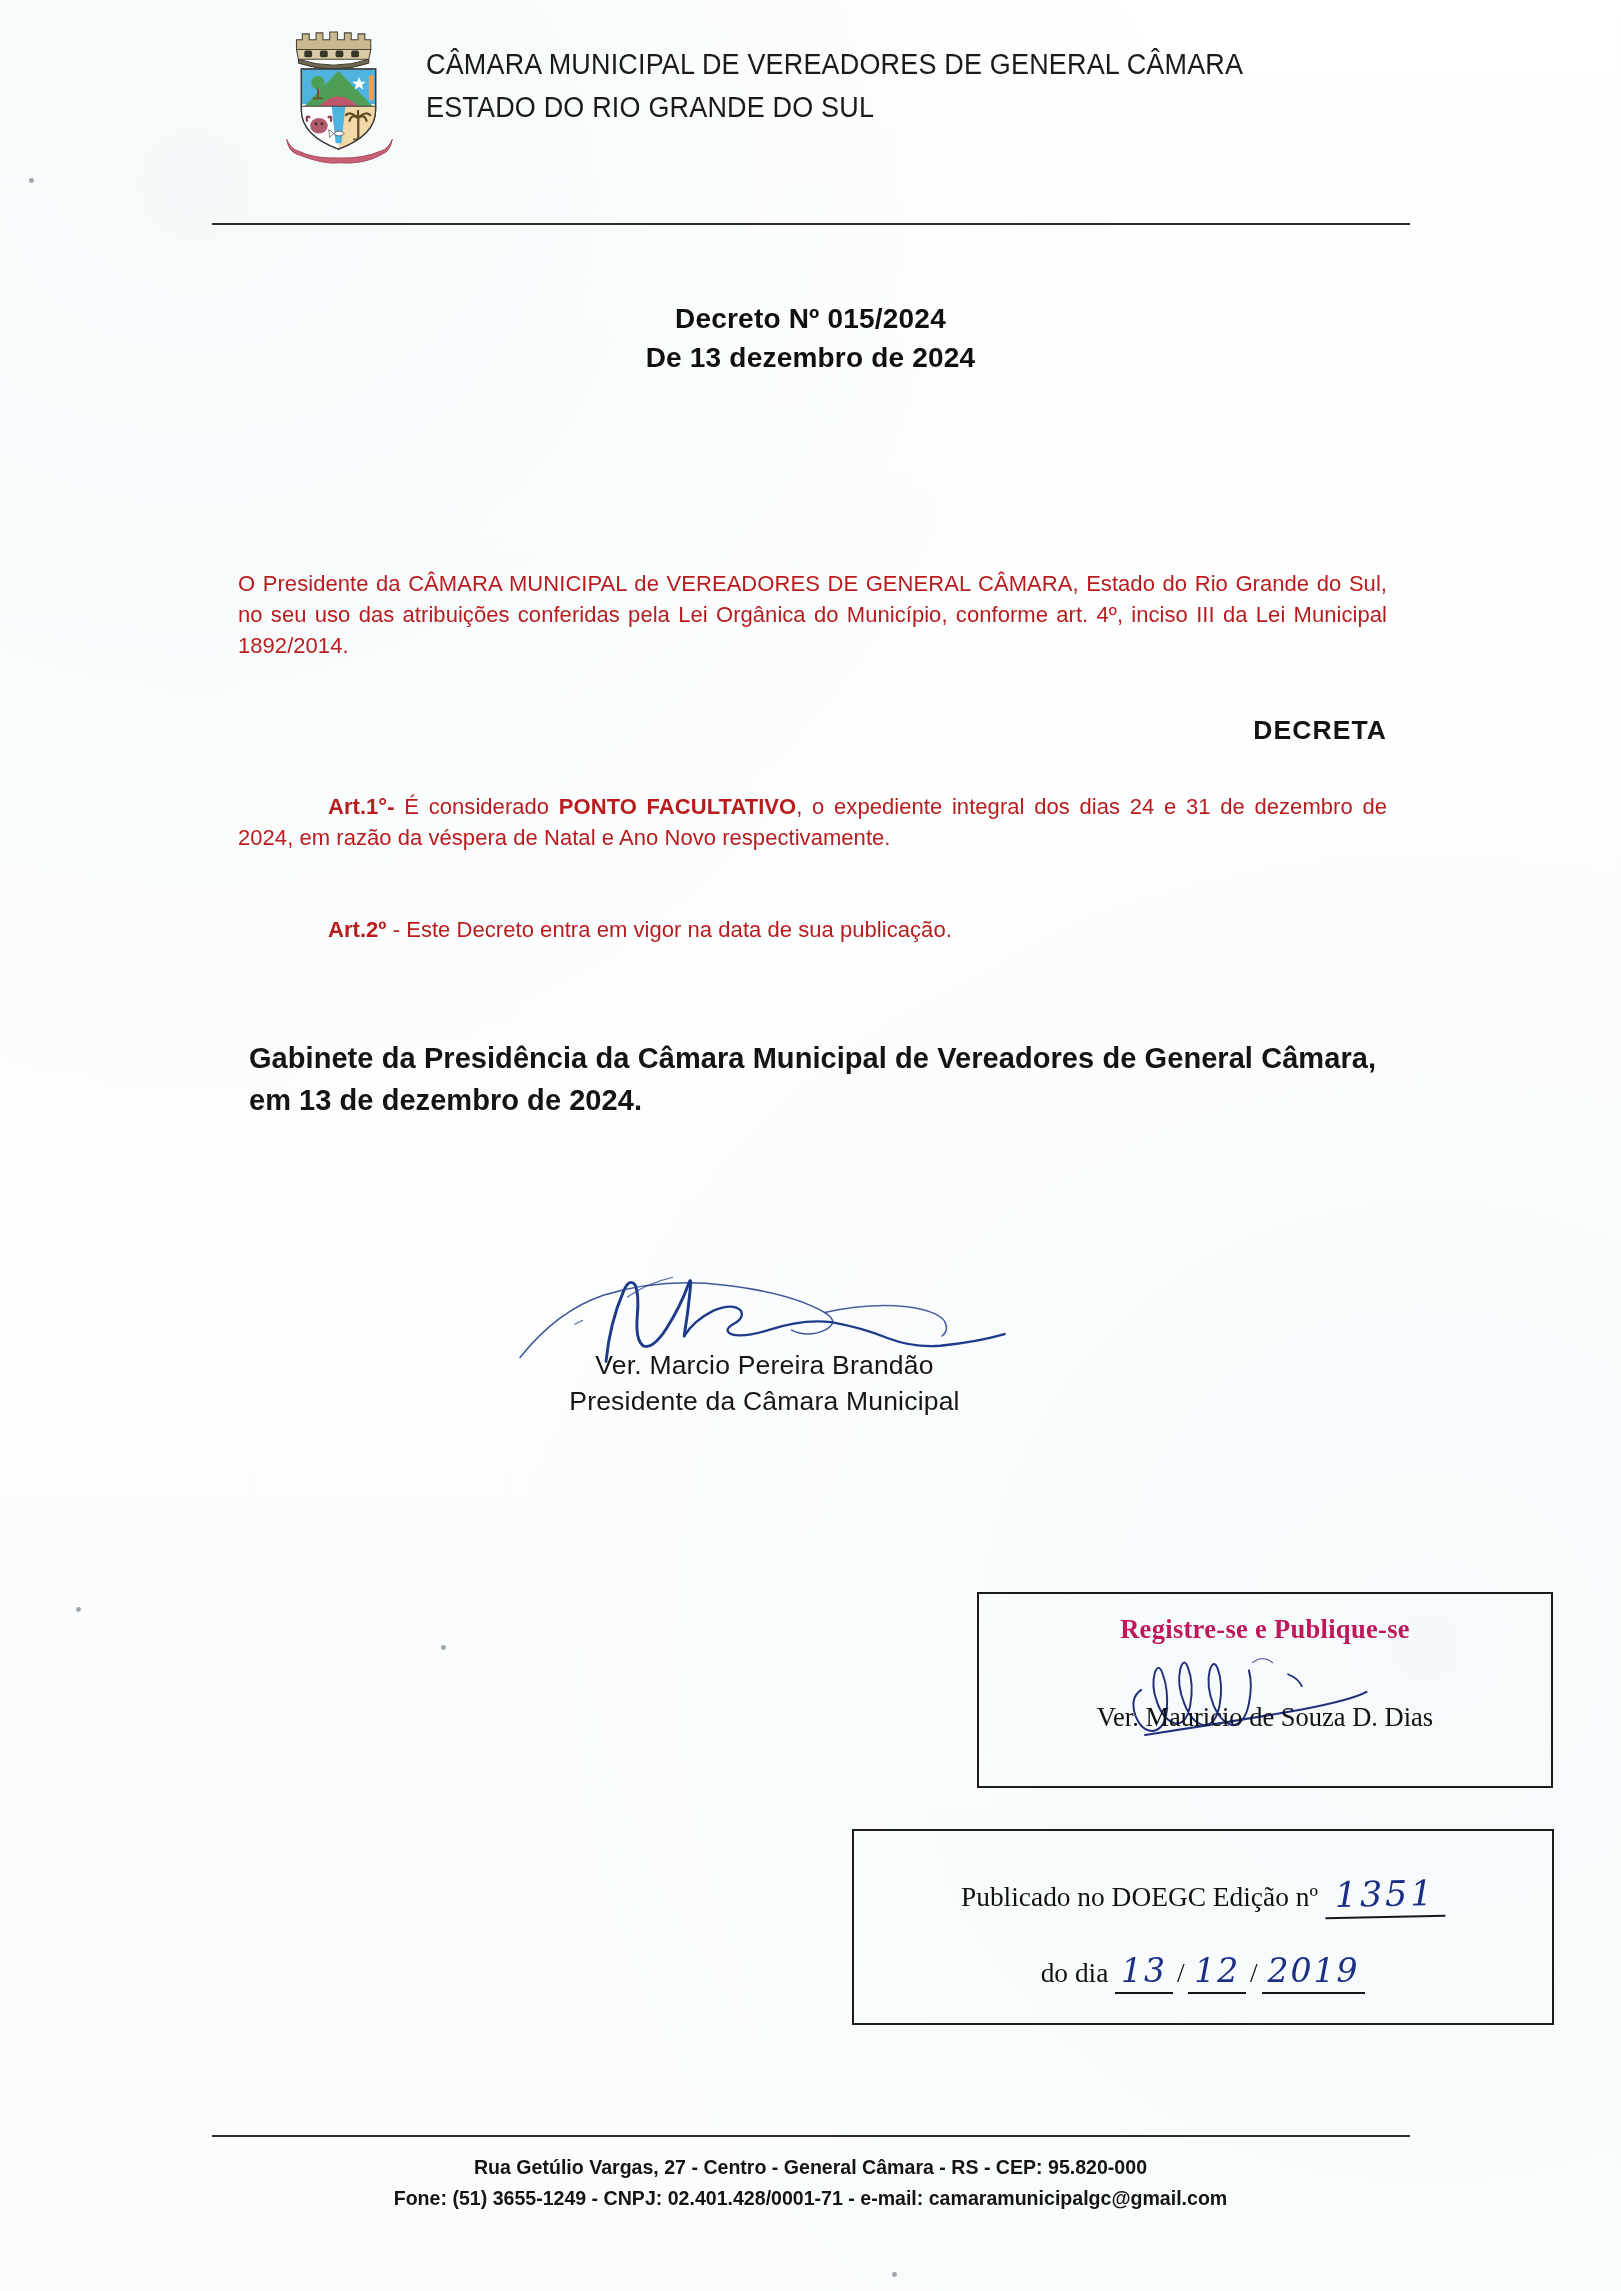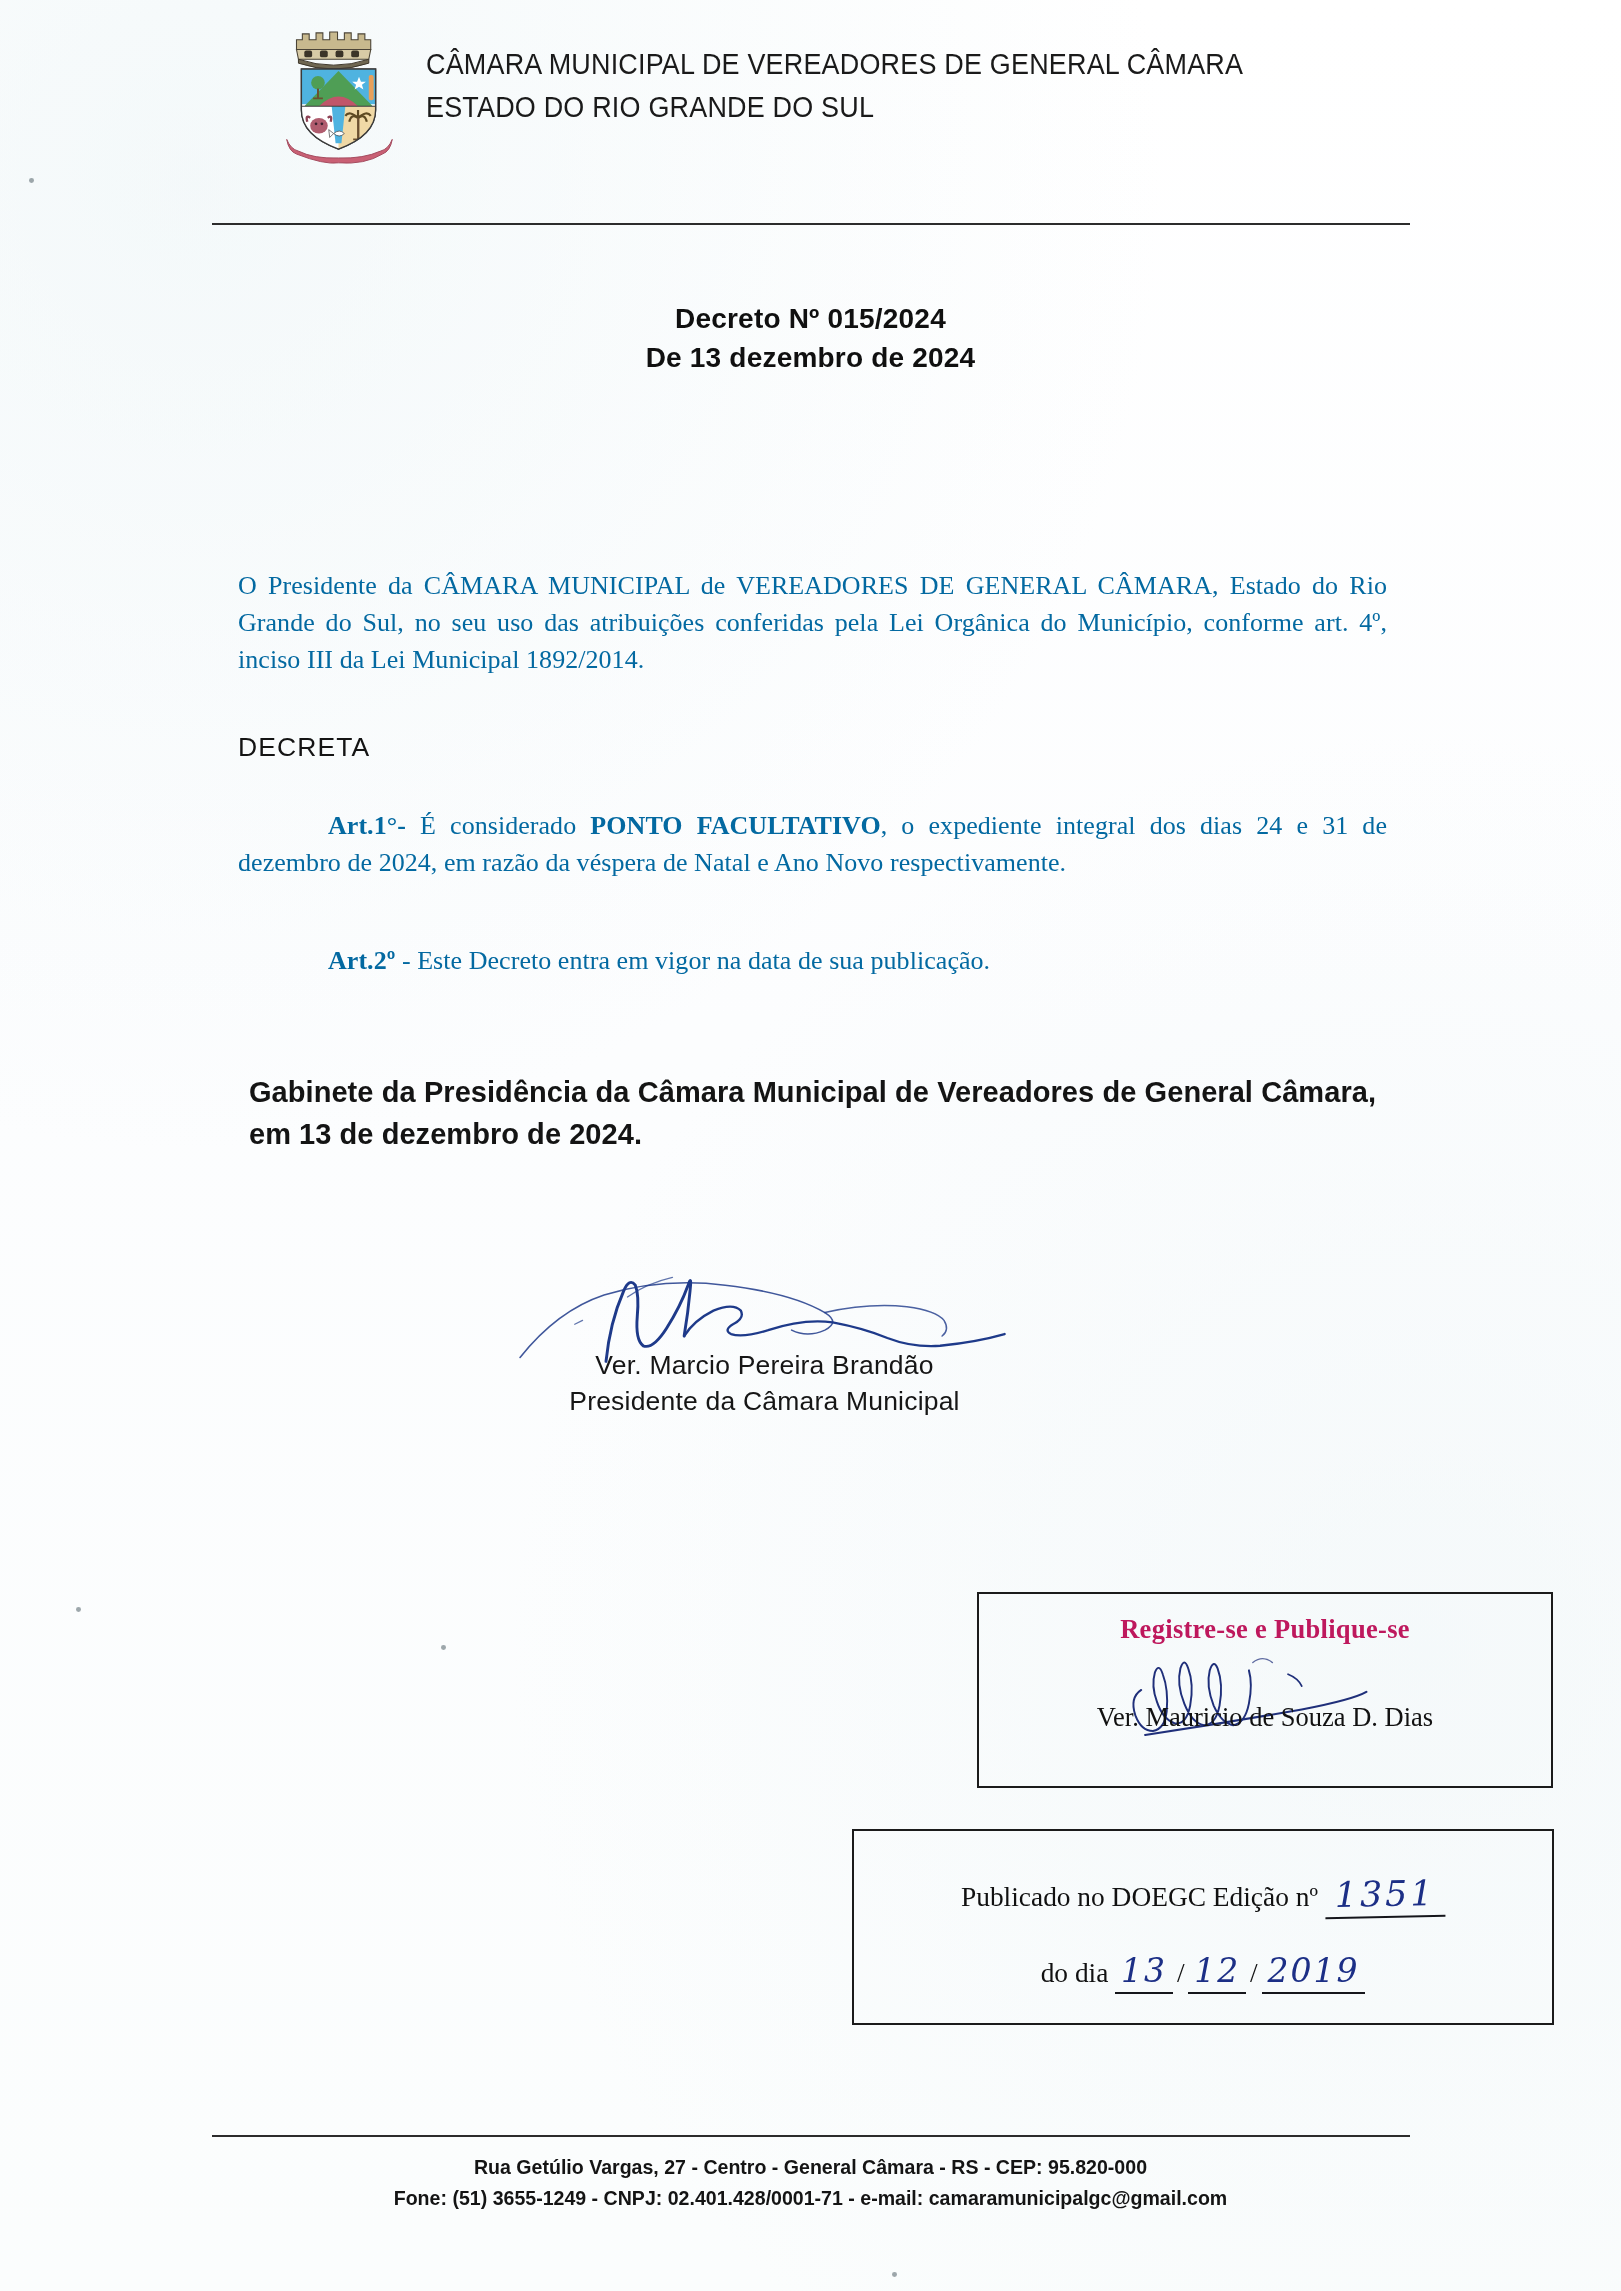--- a/index.html
+++ b/index.html
@@ -93,36 +93,35 @@
 
   
   .body-area {
     position: absolute;
     left: 238px;
     top: 568px;
     width: 1149px;
   }
   p.para {
     margin: 0;
-    font-size: 26px;
+    font-size: 22px;
     line-height: 1.42;
     text-align: justify;
-    color: #0369a1;
+    color: #b91c1c;
     letter-spacing: 0.05px;
-    font-family: Liberation Serif, serif;
   }
   .indent { display: inline-block; width: 90px; }
 
   .decreta-heading {
     margin: 0;
     padding-top: 53px;
     padding-bottom: 45px;
-    text-align: left;
-    font-size: 26.5px;
-    font-weight: normal;
+    text-align: right;
+    font-size: 26.5px;
+    font-weight: bold;
     letter-spacing: 1.1px;
   }
   .gap-md { height: 61px; }
   .gap-lg { height: 82px; }
 
   b, strong { font-weight: bold; }
 
   .gabinete {
     margin: 11px;
     font-size: 29px;

